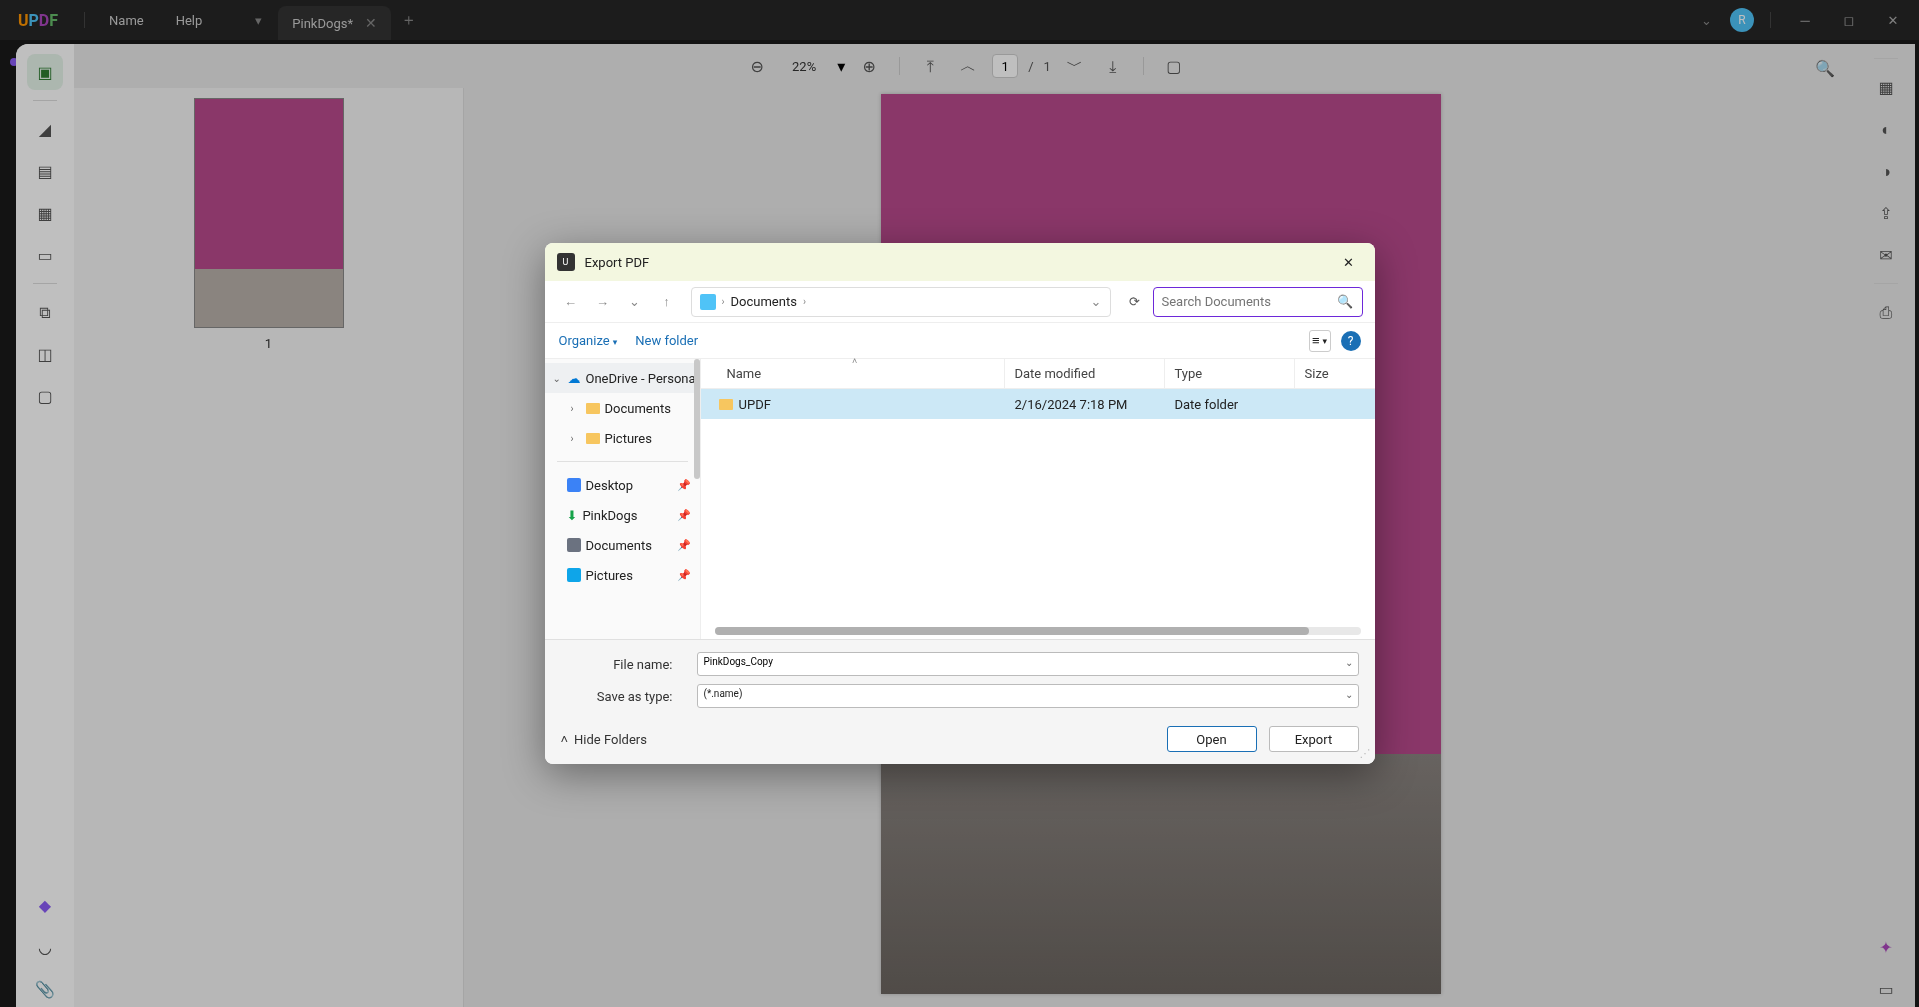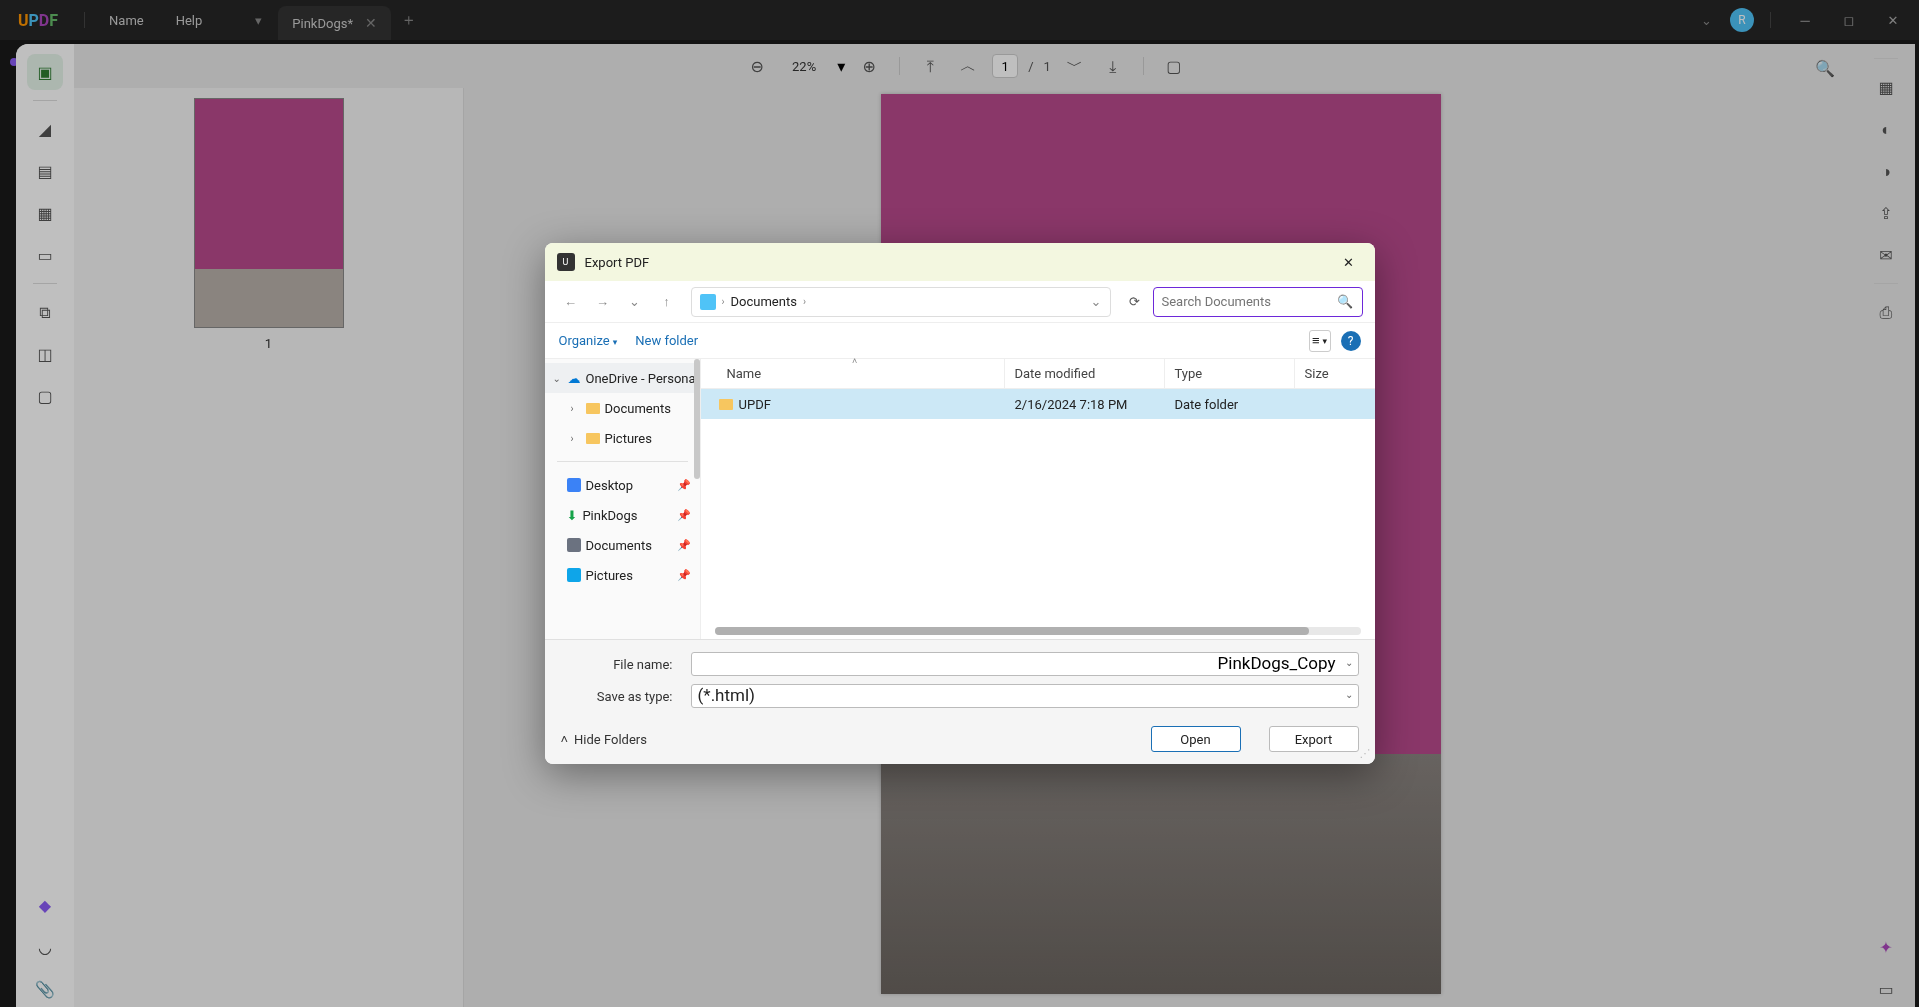--- a/index.html
+++ b/index.html
@@ -106,29 +106,29 @@
 .col-date { width: 160px; }
 .col-type { width: 130px; }
 .col-size { width: 80px; border-right: none; }
 .fl-row { display: flex; height: 30px; align-items: center; }
 .fl-row.selected { background: #cce8f6; }
 .fl-cell { padding: 0 10px; display: flex; align-items: center; gap: 6px; }
 .fl-scrollbar { position: absolute; bottom: 4px; left: 14px; right: 14px; height: 8px; background: #e8e8e8; border-radius: 4px; }
 .fl-scrollthumb { height: 100%; width: 92%; background: #b0b0b0; border-radius: 4px; }
 
 .dlg-fields { padding: 12px 16px 6px; display: flex; flex-direction: column; gap: 8px; background: #f5f5f5; border-top: 1px solid #e0e0e0; }
-.field-row { display: flex; align-items: center; gap: 18px; }
+.field-row { display: flex; align-items: center; gap: 24px; }
 .field-label { width: 112px; text-align: right; color: #333; }
 .field-input { flex: 1; height: 24px; border: 1px solid #bbb; border-radius: 3px; padding: 0 6px; background: #fff; position: relative; }
-.field-input input, .field-input .val { border: none; outline: none; width: calc(100% - 16px); font-size: 17px; background: transparent; text-align: right; }
+.field-input input, .field-input .val { border: none; outline: none; width: calc(100% - 16px); font-size: 10px; background: transparent; }
 .field-drop { position: absolute; right: 4px; top: 4px; font-size: 10px; color: #666; }
 
 .dlg-footer { height: 50px; display: flex; align-items: center; padding: 0 16px; background: #f5f5f5; }
 .hide-folders { display: flex; align-items: center; gap: 6px; cursor: pointer; color: #333; }
-.footer-btns { margin-left: auto; display: flex; gap: 28px; align-items: center; }
+.footer-btns { margin-left: auto; display: flex; gap: 12px; align-items: center; }
 .btn { width: 90px; height: 26px; border: 1px solid #bbb; border-radius: 3px; background: #fff; display: flex; align-items: center; justify-content: center; cursor: pointer; }
 .btn.primary { border-color: #1a6fb5; }
 .resize-grip { position: absolute; right: 4px; bottom: 4px; color: #bbb; font-size: 11px; }
 </style>
 </head>
 <body>
 
 <div class="titlebar">
   <div class="logo"><span class="u">U</span><span class="p">P</span><span class="d">D</span><span class="f">F</span></div>
   <div class="divider"></div>
@@ -409,21 +409,21 @@
       <div class="field-row">
         <div class="field-label">File name:</div>
         <div class="field-input">
           <input value="PinkDogs_Copy" style="">
           <span class="field-drop">⌄</span>
         </div>
       </div>
       <div class="field-row">
         <div class="field-label">Save as type:</div>
         <div class="field-input">
-          <span class="val">(*.html)</span>
+          <span class="val">(*.name)</span>
           <span class="field-drop">⌄</span>
         </div>
       </div>
     </div>
 
     <div class="dlg-footer">
       <div class="hide-folders">
         <span>˄</span>
         <span>Hide Folders</span>
       </div>

